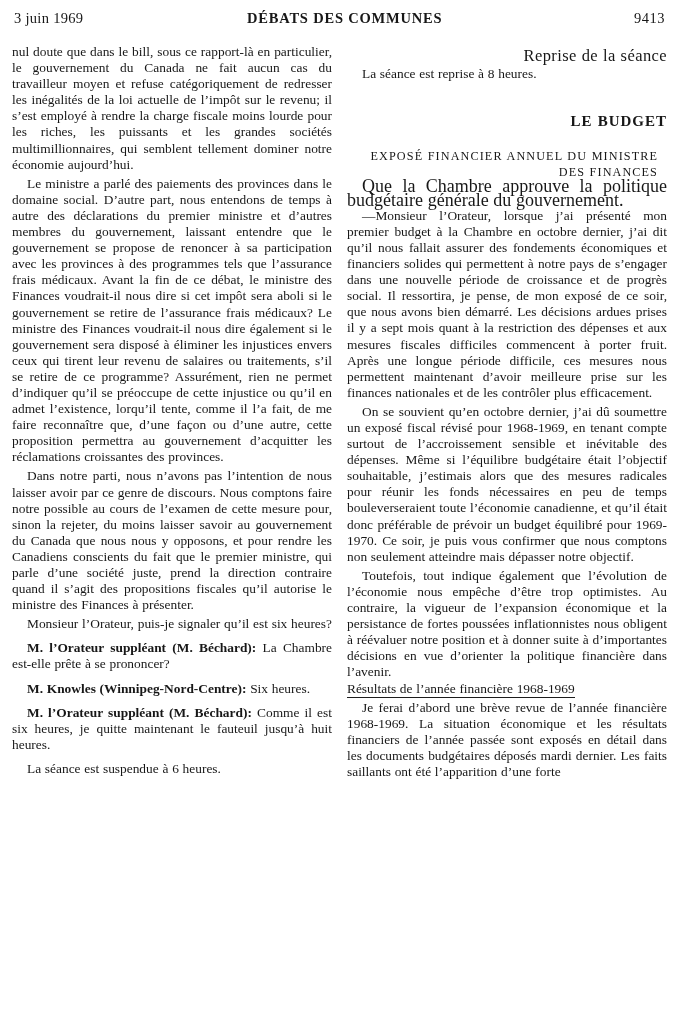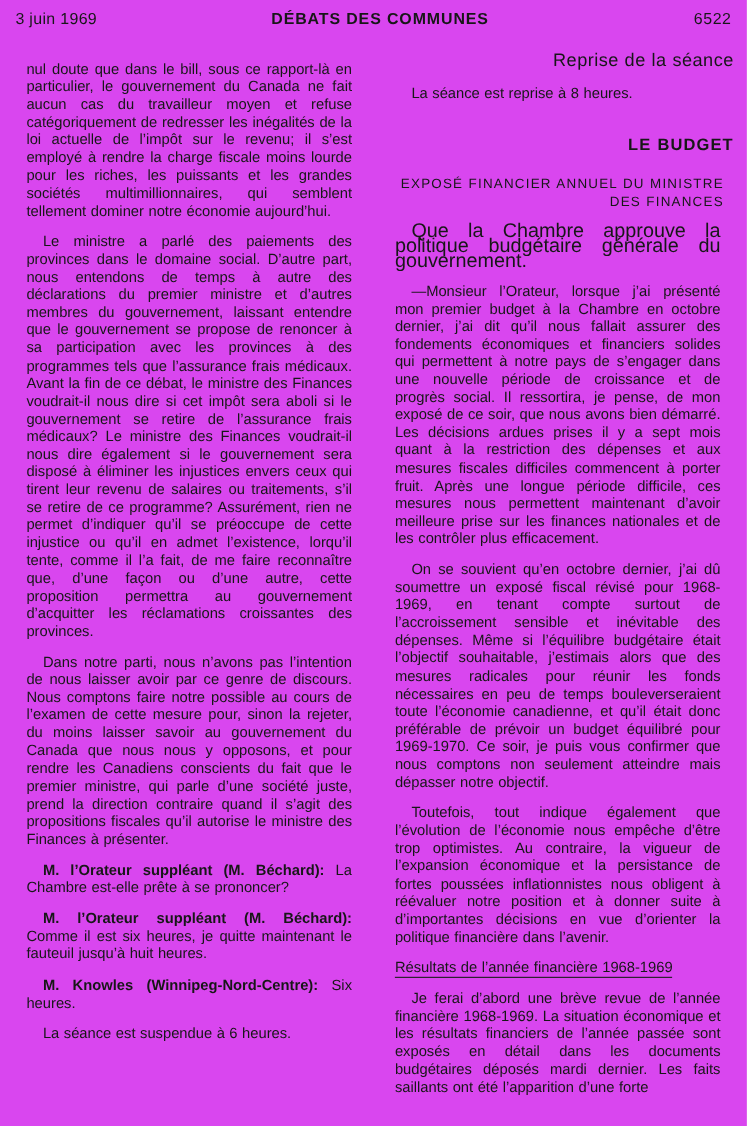--- a/index.html
+++ b/index.html
@@ -5,23 +5,23 @@
   html, body {
     margin: 0;
     padding: 0;
     background: #e9e7e0;
   }
   .page {
     position: relative;
     width: 679px;
     height: 1024px;
     box-sizing: border-box;
-    background: #d946ef;
+    background: #ffffff;
     color: #171717;
-    font-family: Liberation Sans, sans-serif;
+    font-family: Liberation Serif, serif;
     padding: 8px 12px 6px 12px;
     overflow: hidden;
   }
   
   .running-head {
     display: flex;
     justify-content: space-between;
     align-items: baseline;
     font-size: 14.5px;
     padding: 2px 2px 0 2px;
@@ -41,21 +41,21 @@
   }
   .col {
     flex: 1 1 0;
     min-width: 0;
     font-size: 13.4px;
     line-height: 16.1px;
     text-align: justify;
     hyphens: auto;
     word-spacing: 0.4px;
   }
-  .col p { margin: 12px; text-indent: 15px; }
+  .col p { margin: 0; text-indent: 15px; }
   p.continuation { text-indent: 0; }
   p.gap-s  { margin-top: 3px; }
   p.gap-m  { margin-top: 8px; }
   b.speaker { font-weight: bold; }
   
   .resume-heading {
     margin: 2px 0 0 0;
     font-size: 16.5px;
     font-weight: normal;
     text-align: right;
@@ -98,32 +98,33 @@
   }
 </style>
 </head>
 <body>
 
 <div class="page">
 
   <div class="running-head">
     <span class="date">3 juin 1969</span>
     <span class="title">DÉBATS DES COMMUNES</span>
-    <span class="folio">6522</span>
+    <span class="folio">9413</span>
   </div>
 
   <div class="columns">
 
     <div class="col">
       <p class="continuation">nul doute que dans le bill, sous ce rapport-là en particulier, le gouvernement du Canada ne fait aucun cas du travailleur moyen et refuse catégoriquement de redresser les inégalités de la loi actuelle de l’impôt sur le revenu; il s’est employé à rendre la charge fiscale moins lourde pour les riches, les puissants et les grandes sociétés multimillionnaires, qui semblent tellement dominer notre économie aujourd’hui.</p>
       <p class="gap-s">Le ministre a parlé des paiements des provinces dans le domaine social. D’autre part, nous entendons de temps à autre des déclarations du premier ministre et d’autres membres du gouvernement, laissant entendre que le gouvernement se propose de renoncer à sa participation avec les provinces à des programmes tels que l’assurance frais médicaux. Avant la fin de ce débat, le ministre des Finances voudrait-il nous dire si cet impôt sera aboli si le gouvernement se retire de l’assurance frais médicaux? Le ministre des Finances voudrait-il nous dire également si le gouvernement sera disposé à éliminer les injustices envers ceux qui tirent leur revenu de salaires ou traitements, s’il se retire de ce programme? Assurément, rien ne permet d’indiquer qu’il se préoccupe de cette injustice ou qu’il en admet l’existence, lorqu’il tente, comme il l’a fait, de me faire reconnaître que, d’une façon ou d’une autre, cette proposition permettra au gouvernement d’acquitter les réclamations croissantes des provinces.</p>
       <p class="gap-s">Dans notre parti, nous n’avons pas l’intention de nous laisser avoir par ce genre de discours. Nous comptons faire notre possible au cours de l’examen de cette mesure pour, sinon la rejeter, du moins laisser savoir au gouvernement du Canada que nous nous y opposons, et pour rendre les Canadiens conscients du fait que le premier ministre, qui parle d’une société juste, prend la direction contraire quand il s’agit des propositions fiscales qu’il autorise le ministre des Finances à présenter.</p>
+      <p class="gap-s">Monsieur l’Orateur, puis-je signaler qu’il est six heures?</p>
       <p class="gap-m"><b class="speaker">M. l’Orateur suppléant (M. Béchard):</b> <span>La Chambre est-elle prête à se prononcer?</span></p>
+      <p class="gap-m"><b class="speaker">M. Knowles (Winnipeg-Nord-Centre):</b> <span>Six heures.</span></p>
       <p class="gap-m"><b class="speaker">M. l’Orateur suppléant (M. Béchard):</b> <span>Comme il est six heures, je quitte maintenant le fauteuil jusqu’à huit heures.</span></p>
-      <p class="gap-m"><b class="speaker">M. Knowles (Winnipeg-Nord-Centre):</b> <span>Six heures.</span></p>
       <p class="gap-m">La séance est suspendue à 6 heures.</p>
     </div>
 
     <div class="col">
       <h2 class="resume-heading">Reprise de la séance</h2>
       <p class="seance-line">La séance est reprise à 8 heures.</p>
       <h3 class="budget-heading">LE BUDGET</h3>
       <h4 class="expose-heading">EXPOSÉ FINANCIER ANNUEL DU MINISTRE DES FINANCES</h4>
       <p class="motion">Que la Chambre approuve la politique budgétaire générale du gouvernement.</p>
       <p class="first-body">—Monsieur l’Orateur, lorsque j’ai présenté mon premier budget à la Chambre en octobre dernier, j’ai dit qu’il nous fallait assurer des fondements économiques et financiers solides qui permettent à notre pays de s’engager dans une nouvelle période de croissance et de progrès social. Il ressortira, je pense, de mon exposé de ce soir, que nous avons bien démarré. Les décisions ardues prises il y a sept mois quant à la restriction des dépenses et aux mesures fiscales difficiles commencent à porter fruit. Après une longue période difficile, ces mesures nous permettent maintenant d’avoir meilleure prise sur les finances nationales et de les contrôler plus efficacement.</p>

